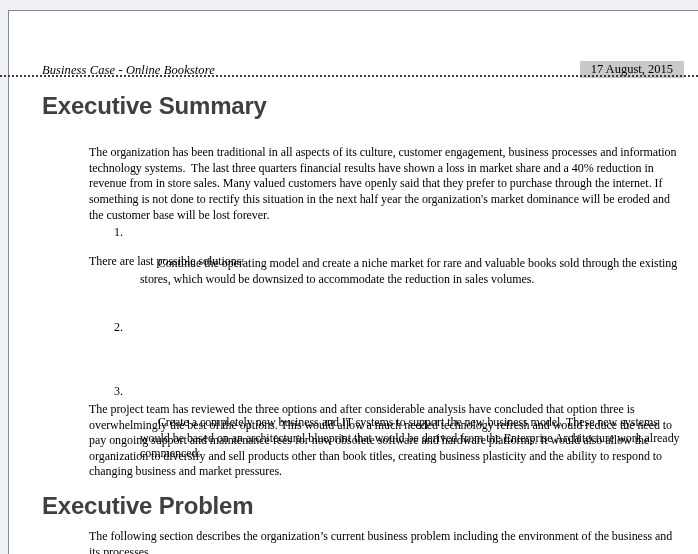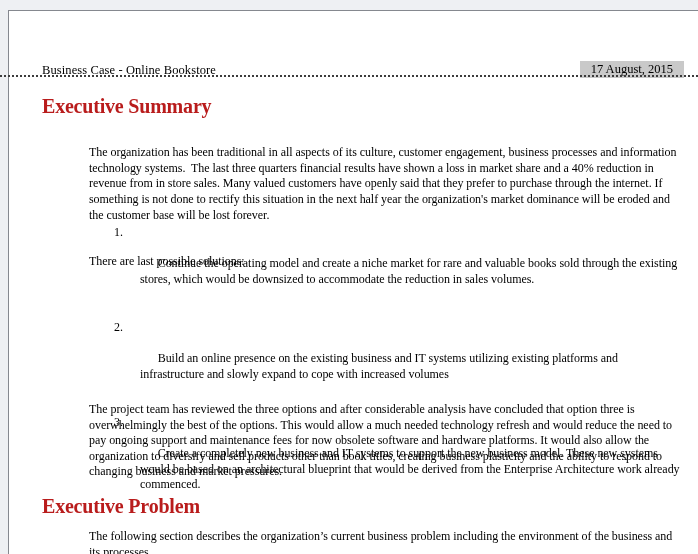--- a/index.html
+++ b/index.html
@@ -21,40 +21,41 @@
     box-sizing: border-box;
   }
   .doc-header {
     position: absolute;
     left: 33px; right: 14px; top: 50px;
     display: flex;
     justify-content: space-between;
     align-items: flex-end;
   }
   .doc-header-title {
+    font-style: italic;
     font-size: 12.5px;
     letter-spacing: 0.1px;
   }
   .doc-header-date {
     font-size: 12.5px;
     background: #c9c9c9;
     padding: 1px 11px;
   }
   .header-separator {
     position: absolute;
     left: 0; top: 75px;
     width: 698px; height: 0;
     border-top: 2px dotted #3c3c3c;
   }
   .h1 {
-    font-family: Liberation Serif, serif;
+    font-family: Liberation Sans, sans-serif;
     font-weight: bold;
-    font-size: 20px;
+    font-size: 24px;
     letter-spacing: -0.2px;
-    color: #b91c1c;
+    color: #404040;
     line-height: 24px;
   }
   .heading-exec    { position: absolute; left: 33px; top: 83px; }
   .heading-problem { position: absolute; left: 33px; top: 483px; }
   .body-text {
     font-size: 12px;
     line-height: 15.6px;
     white-space: pre-wrap;
     letter-spacing: -0.05px;
   }
@@ -93,21 +94,20 @@
     <p class="body-text lead-line" style="margin:0">There are last possible solutions:</p>
   </div>
 
   <ul class="olist block-list">
     <li class="olist-item body-text">
       <span class="olist-num">1.</span>
       <span>Continue the operating model and create a niche market for rare and valuable books sold through the existing stores, which would be downsized to accommodate the reduction in sales volumes.</span>
     </li>
     <li class="olist-item body-text">
       <span class="olist-num">2.</span>
-      <span>Build an online presence on the existing business and IT systems utilizing existing platforms and infrastructure and slowly expand to cope with increased volumes</span>
     </li>
     <li class="olist-item body-text">
       <span class="olist-num">3.</span>
       <span>Create a completely new business and IT systems to support the new business model. These new systems would be based on an architectural blueprint that would be derived from the Enterprise Architecture work already commenced.</span>
     </li>
   </ul>
 
   <p class="block-conclusion body-text" style="margin:0">The project team has reviewed the three options and after considerable analysis have concluded that option three is overwhelmingly the best of the options. This would allow a much needed technology refresh and would reduce the need to pay ongoing support and maintenance fees for now obsolete software and hardware platforms. It would also allow the organization to diversify and sell products other than book titles, creating business plasticity and the ability to respond to changing business and market pressures.</p>
 
   <div class="heading-problem h1">Executive Problem</div>

